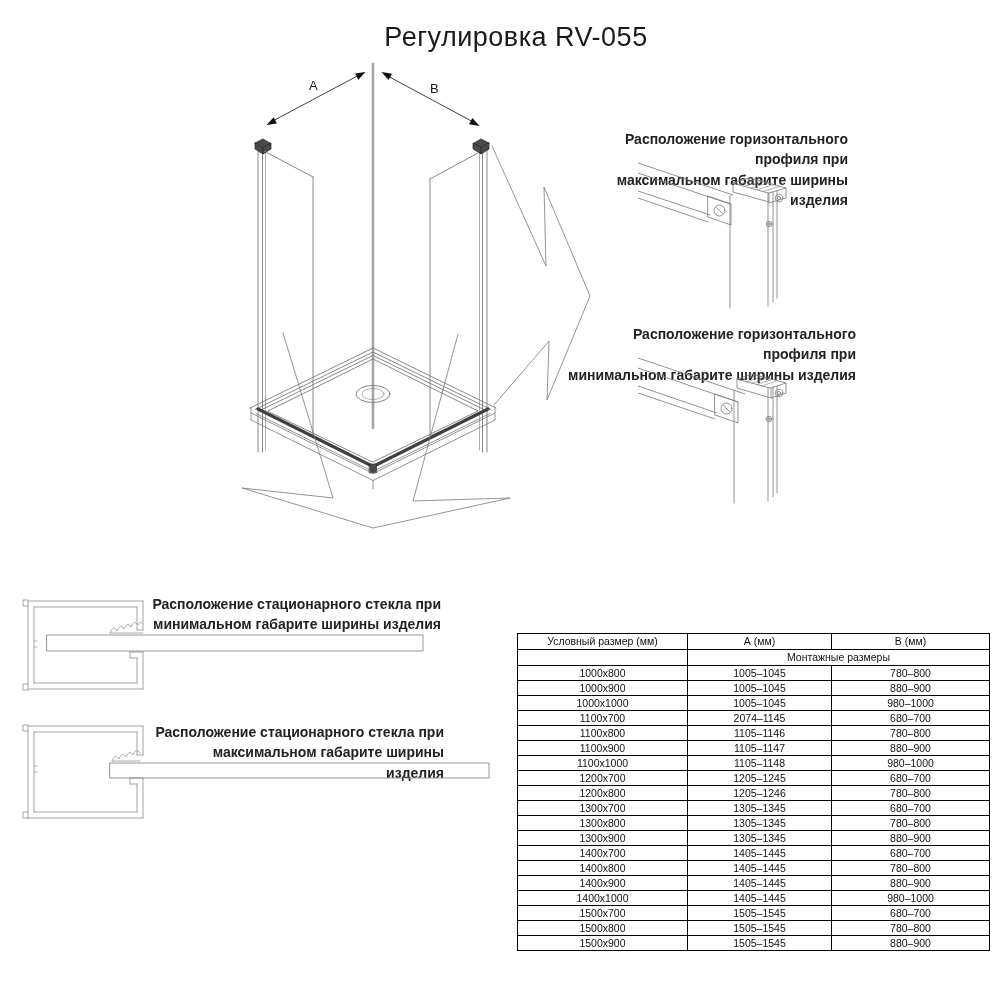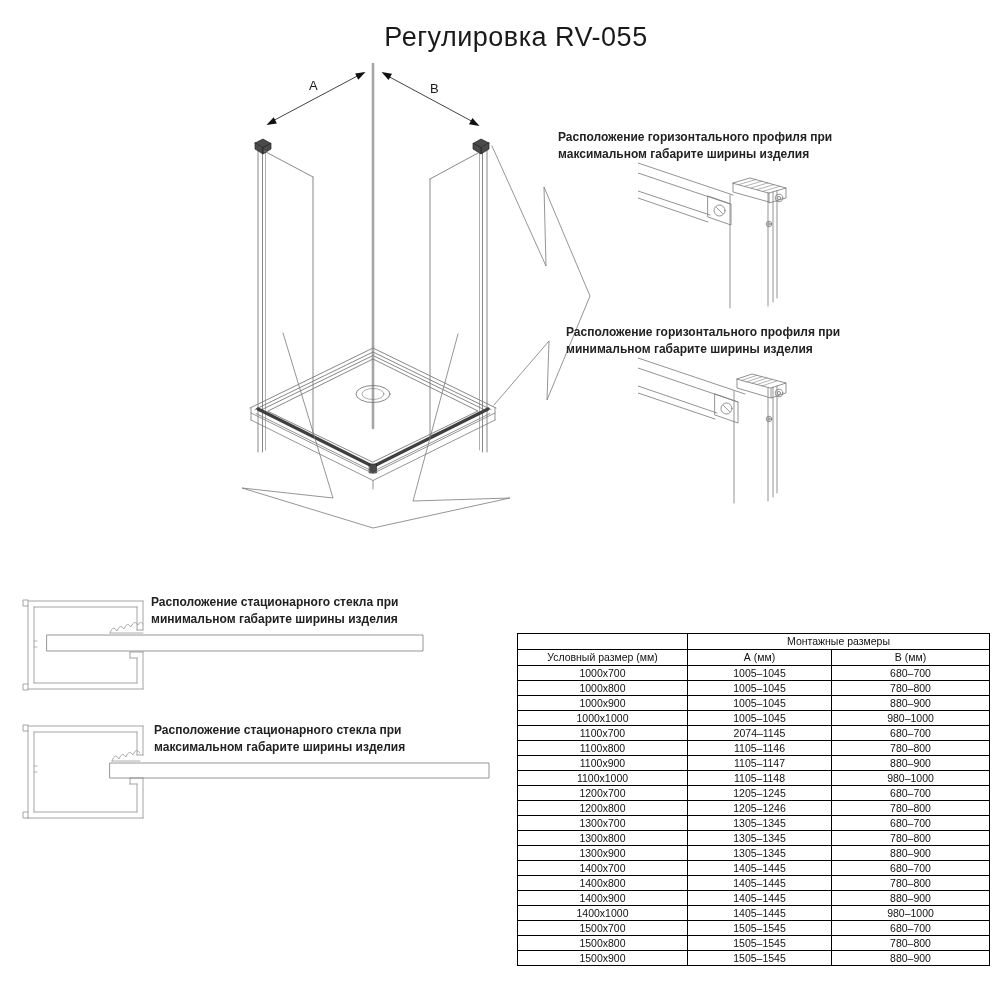--- a/index.html
+++ b/index.html
@@ -8,22 +8,22 @@
     background:#ffffff; color:#1a1a1a;
     font-family:"Liberation Sans", sans-serif;
   }
   .abs { position:absolute; }
   .page-title {
     position:absolute; top:22px; left:16px; width:1000px;
     text-align:center; font-size:27px; font-weight:normal; color:#1a1a1a;
     letter-spacing:0.5px;
   }
   .caption {
-    position:absolute; width:290px; text-align:left;
-    font-size:12px; font-weight:bold; line-height:1.45; color:#222;
+    position:absolute; width:290px; text-align:right;
+    font-size:14px; font-weight:bold; line-height:1.45; color:#222;
     white-space:pre-line;
   }
   .size-table {
     position:absolute; left:517px; top:633px; width:472px;
     border-collapse:collapse; table-layout:fixed;
     font-size:10.5px; color:#111;
   }
   .size-table th, .size-table td {
     border:1px solid #000; text-align:center; vertical-align:middle;
     padding:0; height:14px; line-height:13px; font-weight:normal;
@@ -222,35 +222,30 @@
 </svg>
 
 <table class="size-table">
   <colgroup>
       <col class="col1">
       <col class="col2">
       <col class="col3">
     </colgroup>
   <thead>
     <tr>
-      <th></th>
-      <th colspan="2">Монтажные размеры</th>
-    </tr>
-    <tr>
       <th>Условный размер (мм)</th>
       <th>А (мм)</th>
       <th>В (мм)</th>
     </tr>
+    <tr>
+      <th></th>
+      <th colspan="2">Монтажные размеры</th>
+    </tr>
   </thead>
   <tbody>
-      <tr>
-        <td>1000x700</td>
-        <td>1005–1045</td>
-        <td>680–700</td>
-      </tr>
       <tr>
         <td>1000x800</td>
         <td>1005–1045</td>
         <td>780–800</td>
       </tr>
       <tr>
         <td>1000x900</td>
         <td>1005–1045</td>
         <td>880–900</td>
       </tr>

